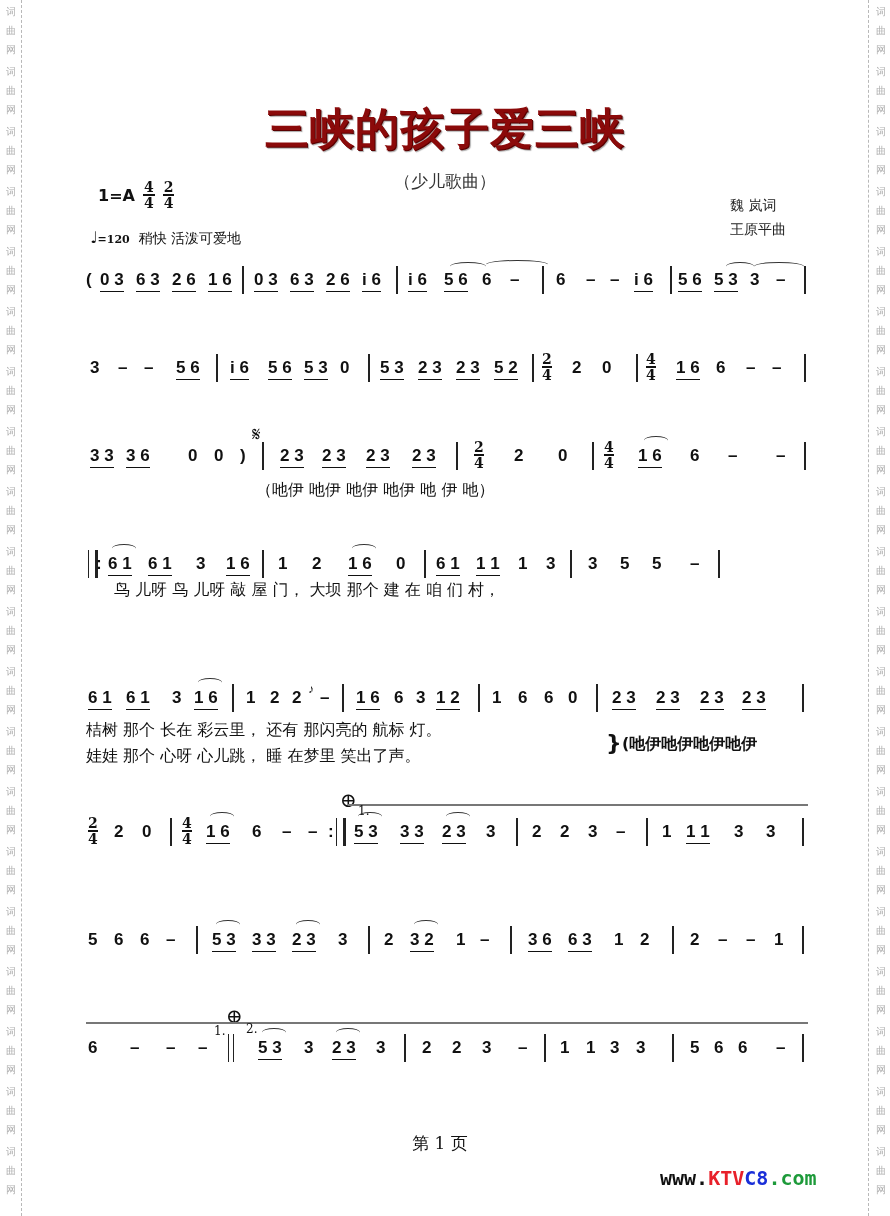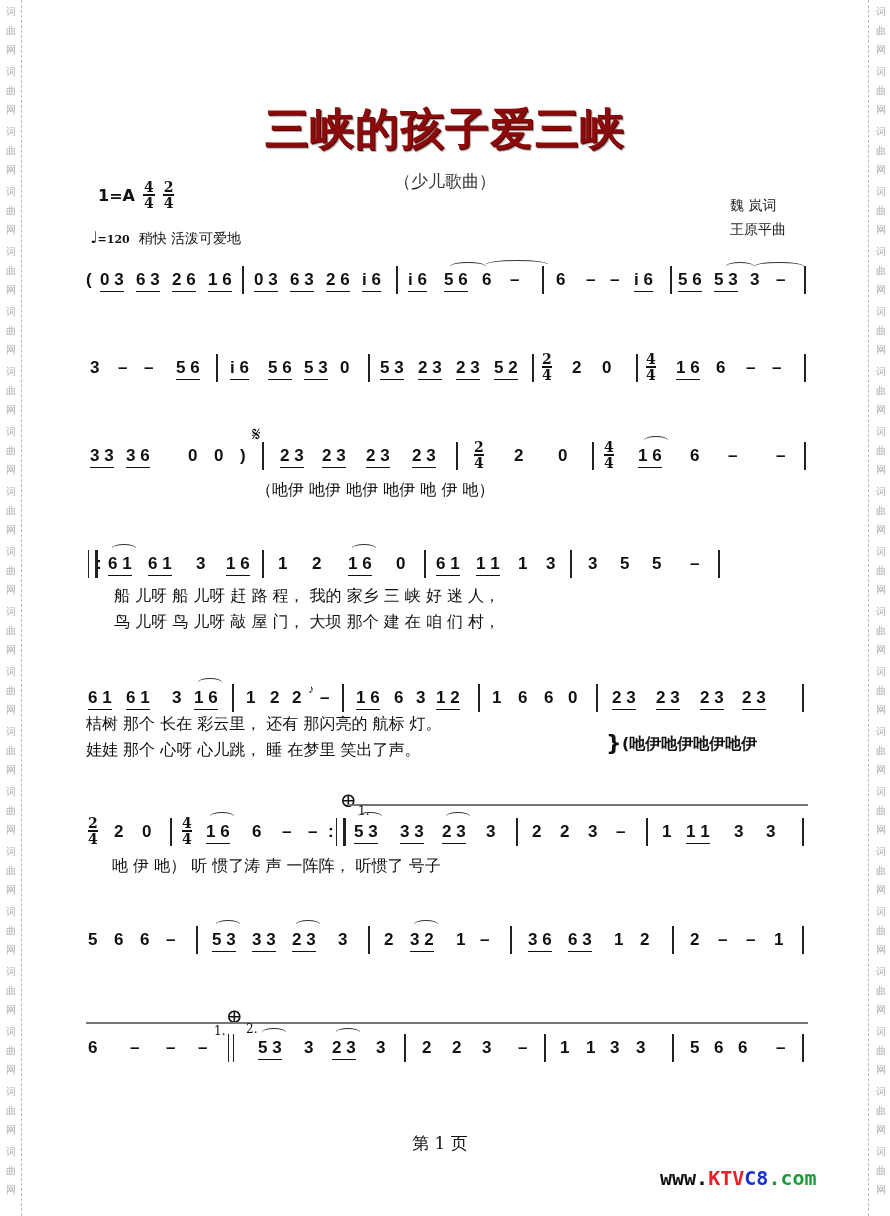--- a/index.html
+++ b/index.html
@@ -405,23 +405,20 @@
       <span class="tok u" style="left:390px">1 1</span>
       <span class="tok" style="left:432px">1</span>
       <span class="tok" style="left:460px">3</span>
     <span class="bar" style="left:484px"></span>
     <span class="tok" style="left:502px">3</span>
       <span class="tok" style="left:534px">5</span>
       <span class="tok" style="left:566px">5</span>
       <span class="tok" style="left:604px">–</span>
     <span class="bar" style="left:632px"></span>
   </div>
-  <div class="lyric" style="margin-top:6px">
-    <span style="left:28px">船 儿呀 船 儿呀 赶 路 程， 我的 家乡 三 峡 好 迷 人，</span>
-  </div>
   <div class="lyric">
     <span style="left:28px">鸟 儿呀 鸟 儿呀 敲 屋 门， 大坝 那个 建 在 咱 们 村，</span>
   </div>
 </div>
 
 <div class="row" style="top:686px;">
   <div class="notes">
     <span class="tok u" style="left:2px">6 1</span>
       <span class="tok u" style="left:40px">6 1</span>
       <span class="tok" style="left:86px">3</span>
@@ -443,21 +440,21 @@
       <span class="tok" style="left:432px">6</span>
       <span class="tok" style="left:458px">6</span>
       <span class="tok" style="left:482px">0</span>
     <span class="bar" style="left:510px"></span>
     <span class="tok u" style="left:526px">2 3</span>
       <span class="tok u" style="left:570px">2 3</span>
       <span class="tok u" style="left:614px">2 3</span>
       <span class="tok u" style="left:656px">2 3</span>
     <span class="bar" style="left:716px"></span>
   </div>
-  <div class="lyric" style="margin-top:0">
+  <div class="lyric" style="margin-top:6px">
     <span style="left:0">桔树 那个 长在 彩云里， 还有 那闪亮的 航标 灯。</span>
   </div>
   <div class="lyric">
     <span style="left:0">娃娃 那个 心呀 心儿跳， 睡 在梦里 笑出了声。</span>
   </div>
   <div class="lyric" style="position:absolute;left:520px;top:48px;font-weight:bold;">
     <span style="left:0;font-size:22px;top:-4px">}</span>
       <span style="left:16px">(吔伊吔伊吔伊吔伊</span>
   </div>
 </div>
@@ -496,23 +493,20 @@
       <span class="tok" style="left:474px">2</span>
       <span class="tok" style="left:502px">3</span>
       <span class="tok" style="left:530px">–</span>
     <span class="bar" style="left:560px"></span>
     <span class="tok" style="left:576px">1</span>
       <span class="tok u" style="left:600px">1 1</span>
       <span class="tok" style="left:648px">3</span>
       <span class="tok" style="left:680px">3</span>
     <span class="bar" style="left:716px"></span>
   </div>
-  <div class="lyric" style="margin-top:8px">
-    <span style="left:26px">吔 伊 吔） 听 惯了涛 声 一阵阵， 听惯了 号子</span>
-  </div>
 </div>
 
 <div class="row" style="top:928px;">
   <div class="notes">
     <span class="tok" style="left:2px">5</span>
       <span class="tok" style="left:28px">6</span>
       <span class="tok" style="left:54px">6</span>
       <span class="tok" style="left:80px">–</span>
     <span class="bar" style="left:110px"></span>
     <span class="tok u" style="left:126px">5 3</span>

